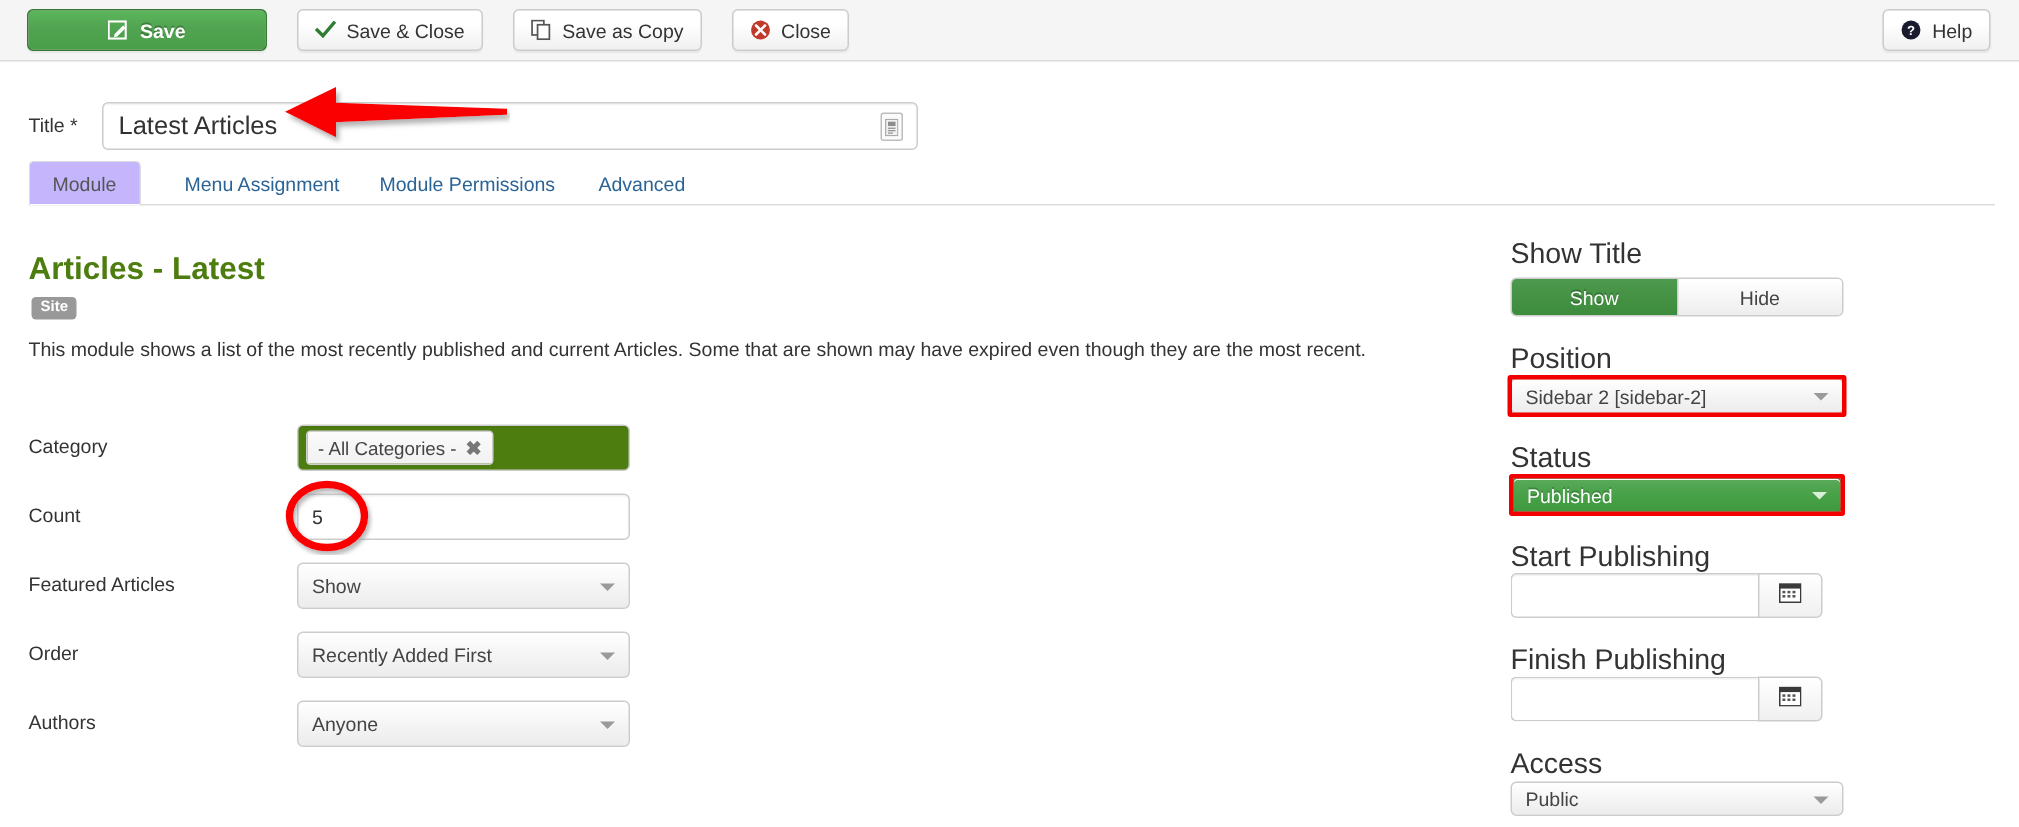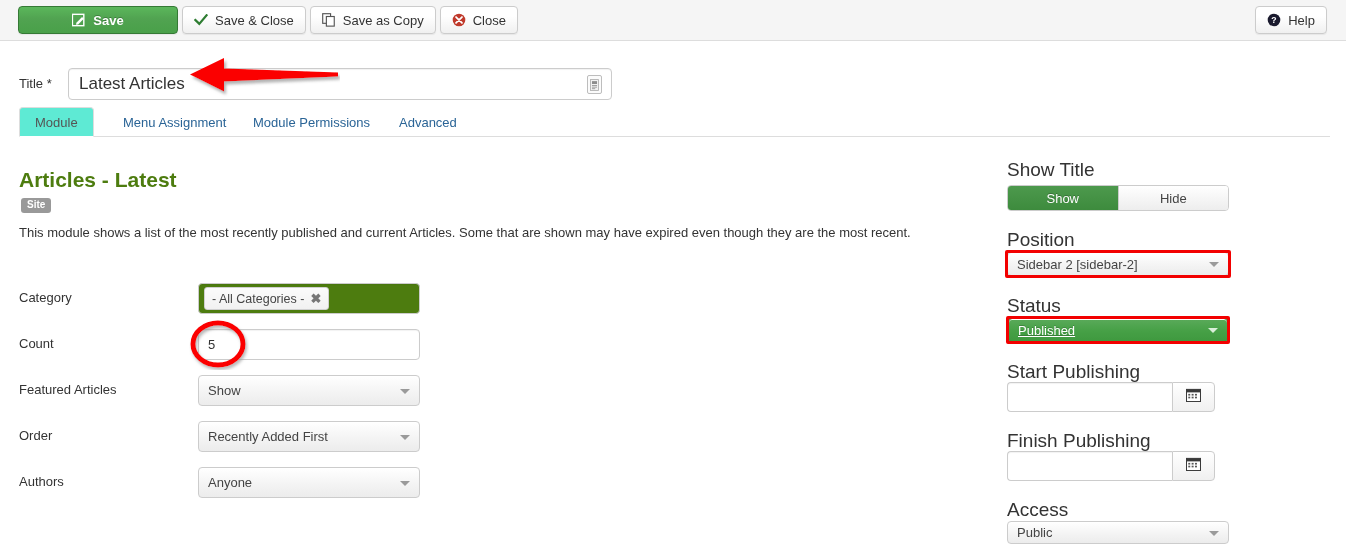--- a/index.html
+++ b/index.html
@@ -28,21 +28,21 @@
     width: 1346px;
     height: 41px;
     background: #f5f5f5;
     border-bottom: 1px solid #dddddd;
   }
   .tb-left {
     position: absolute;
     left: 18px; top: 6px;
     display: flex;
     align-items: center;
-    gap: 4px;
+    gap: 20px;
   }
   .tb-right {
     position: absolute;
     right: 19px; top: 6px;
   }
   .btn {
     display: inline-flex;
     align-items: center;
     justify-content: center;
     gap: 7px;
@@ -136,21 +136,21 @@
     align-items: center;
     font-size: 13px;
     color: #2a6496;
     cursor: pointer;
     border: 1px solid transparent;
     border-radius: 4px 4px 0 0;
     background: transparent;
   }
   .tab.active {
     color: #555555;
-    background: #5eead4;
+    background: #c4b5fd;
     border-color: #dddddd;
     border-bottom-color: #ffffff;
   }
 
   
   .module-head {
     position: absolute;
     left: 19px; top: 168px;
     font-size: 21px;
     font-weight: bold;
@@ -289,21 +289,20 @@
     background: linear-gradient(to bottom, #4d994d 0%, #3d8b3d 100%);
     color: #ffffff;
     text-shadow: 0 -1px 0 rgba(0,0,0,0.25);
   }
 
   .sel-green {
     background: linear-gradient(to bottom, #5aaa5a 0%, #46a046 55%, #3f993f 100%) !important;
     border-color: #3d8b3d !important;
     color: #ffffff !important;
     text-shadow: 0 -1px 0 rgba(0,0,0,0.2);
-    text-decoration: underline;
   }
   .sel-green .caret { border-top-color: #d9efd9; }
 
   .annot-red {
     position: absolute;
     border: 3px solid #f20000;
     border-radius: 2px;
     pointer-events: none;
     z-index: 30;
   }

